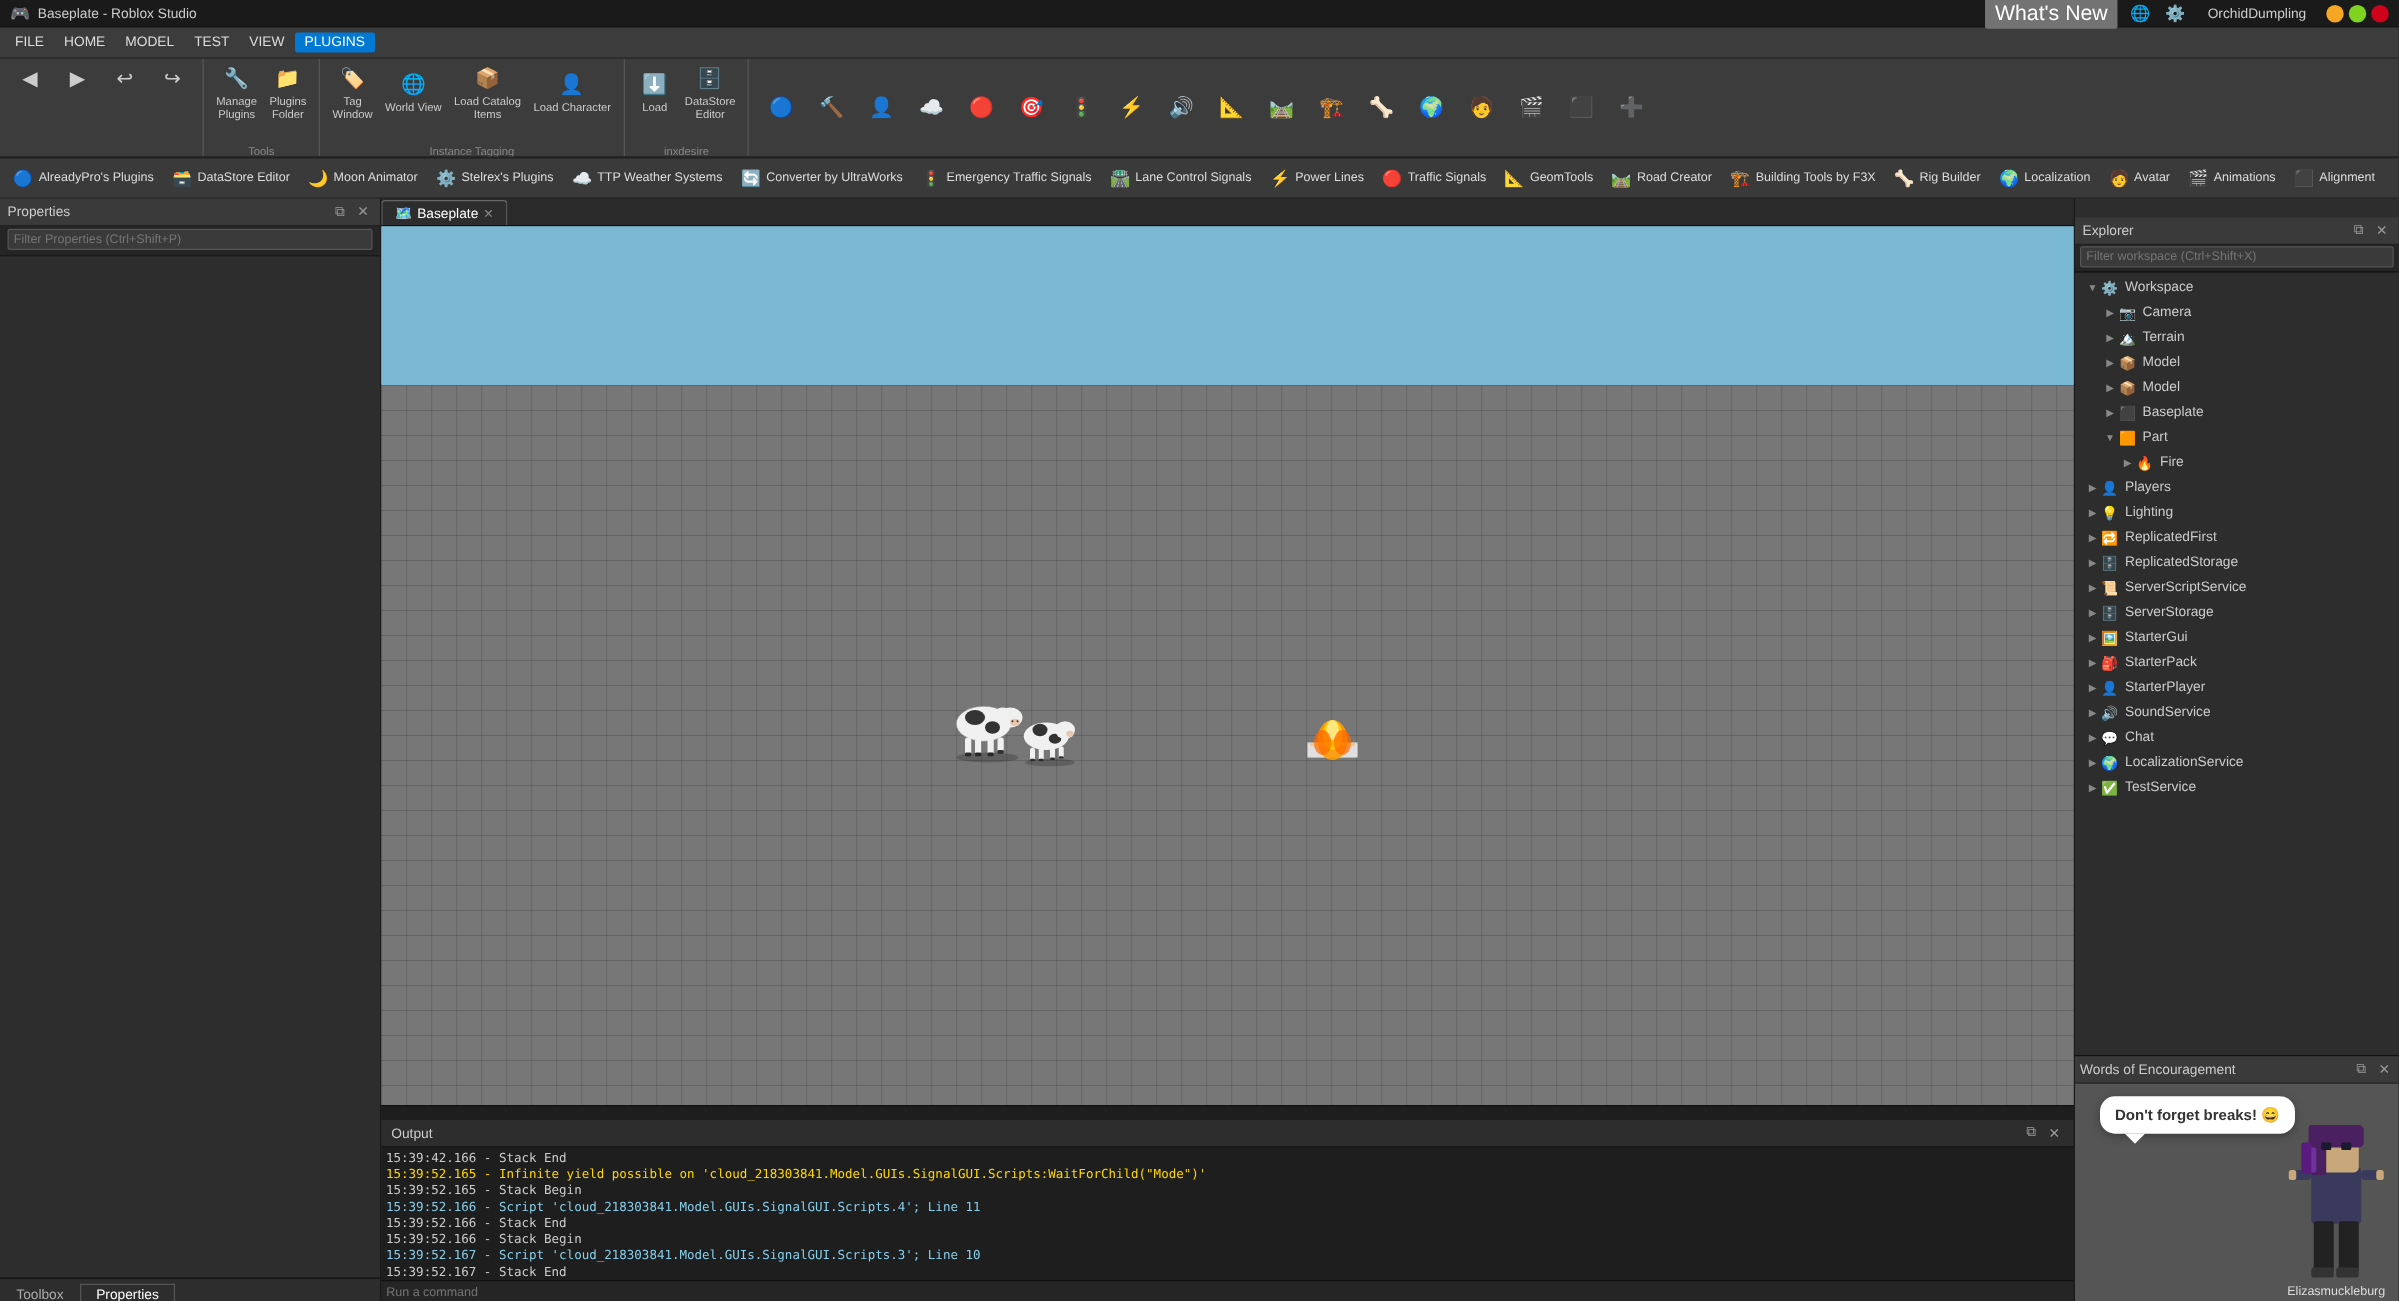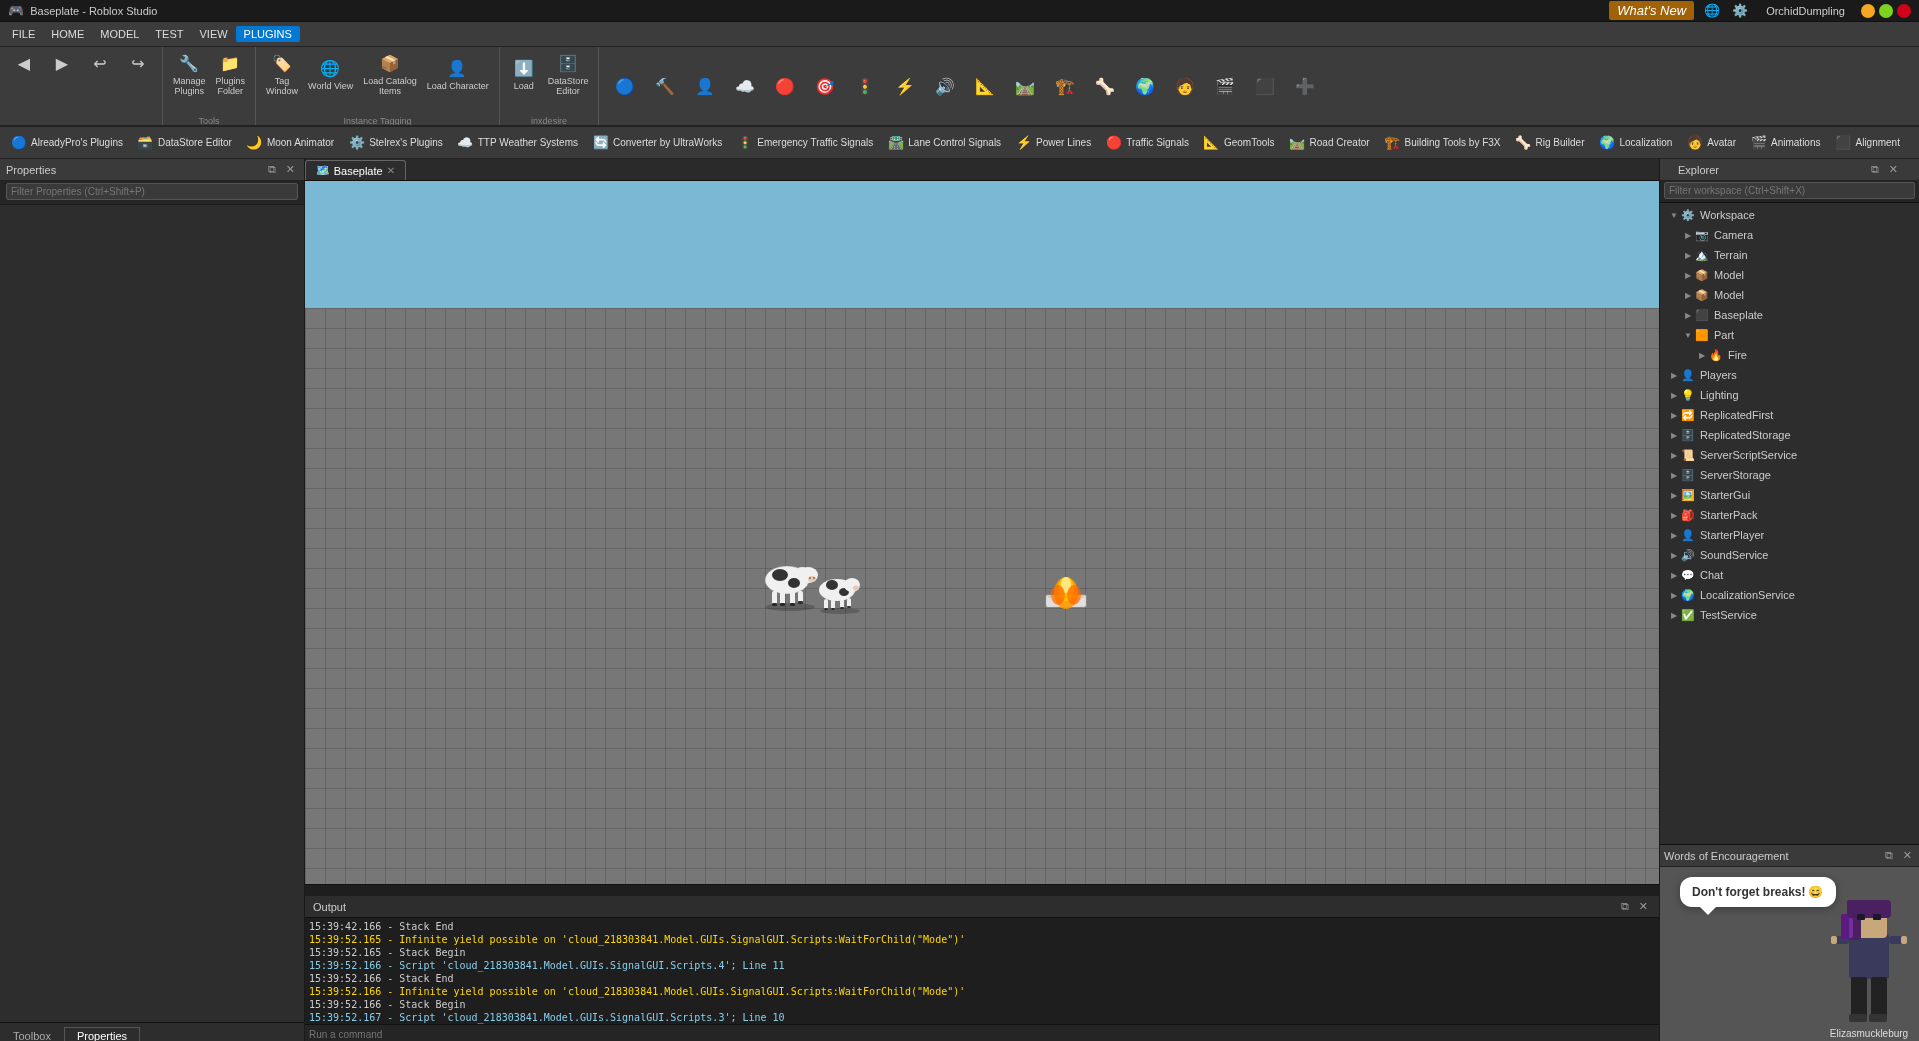--- a/index.html
+++ b/index.html
@@ -308,24 +308,25 @@
       border-left: 1px solid #1a1a1a;
       display: flex;
       flex-direction: column;
     }
     #explorer-header {
       height: 22px;
       background: #3a3a3a;
       display: flex;
       align-items: center;
       justify-content: space-between;
-      padding: 0 18px;
+      padding: 0 6px;
       font-size: 11px;
       color: #ccc;
       border-bottom: 1px solid #222;
+      margin-top: 15px;
     }
     #explorer-filter {
       height: 22px;
       padding: 1px 4px;
       background: #252525;
       border-bottom: 1px solid #111;
     }
     #explorer-filter input {
       width: 100%;
       background: #3a3a3a;
@@ -403,28 +404,27 @@
       overflow: hidden;
     }
 
     
     ::-webkit-scrollbar { width: 8px; height: 8px; }
     ::-webkit-scrollbar-track { background: #1e1e1e; }
     ::-webkit-scrollbar-thumb { background: #555; border-radius: 4px; }
 
     
     #whats-new-btn {
-      background: #a16207;
+      background: #737373;
       color: white;
       border: none;
       padding: 2px 8px;
-      font-size: 13px;
+      font-size: 17px;
       cursor: pointer;
       border-radius: 2px;
-      font-style: italic;
     }
 
     
     .title-actions {
       display: flex;
       align-items: center;
       gap: 8px;
     }
     .title-icon {
       width: 20px; height: 20px;
@@ -862,21 +862,20 @@
           <span class="panel-header-btn">✕</span>
         </div>
       </div>
       <div id="output-content">
 
       <div class="output-line normal">15:39:42.166 - Stack End</div>
           <div class="output-line warn">15:39:52.165 - Infinite yield possible on 'cloud_218303841.Model.GUIs.SignalGUI.Scripts:WaitForChild("Mode")'</div>
           <div class="output-line normal">15:39:52.165 - Stack Begin</div>
           <div class="output-line info">15:39:52.166 - Script 'cloud_218303841.Model.GUIs.SignalGUI.Scripts.4'; Line 11</div>
           <div class="output-line normal">15:39:52.166 - Stack End</div>
-          <div class="output-line warn">15:39:52.166 - Infinite yield possible on 'cloud_218303841.Model.GUIs.SignalGUI.Scripts:WaitForChild("Mode")'</div>
           <div class="output-line normal">15:39:52.166 - Stack Begin</div>
           <div class="output-line info">15:39:52.167 - Script 'cloud_218303841.Model.GUIs.SignalGUI.Scripts.3'; Line 10</div>
           <div class="output-line normal">15:39:52.167 - Stack End</div>
         </div>
       <div id="output-footer">
         <input type="text" placeholder="Run a command" style="">
       </div>
     </div>
   </div>
 

